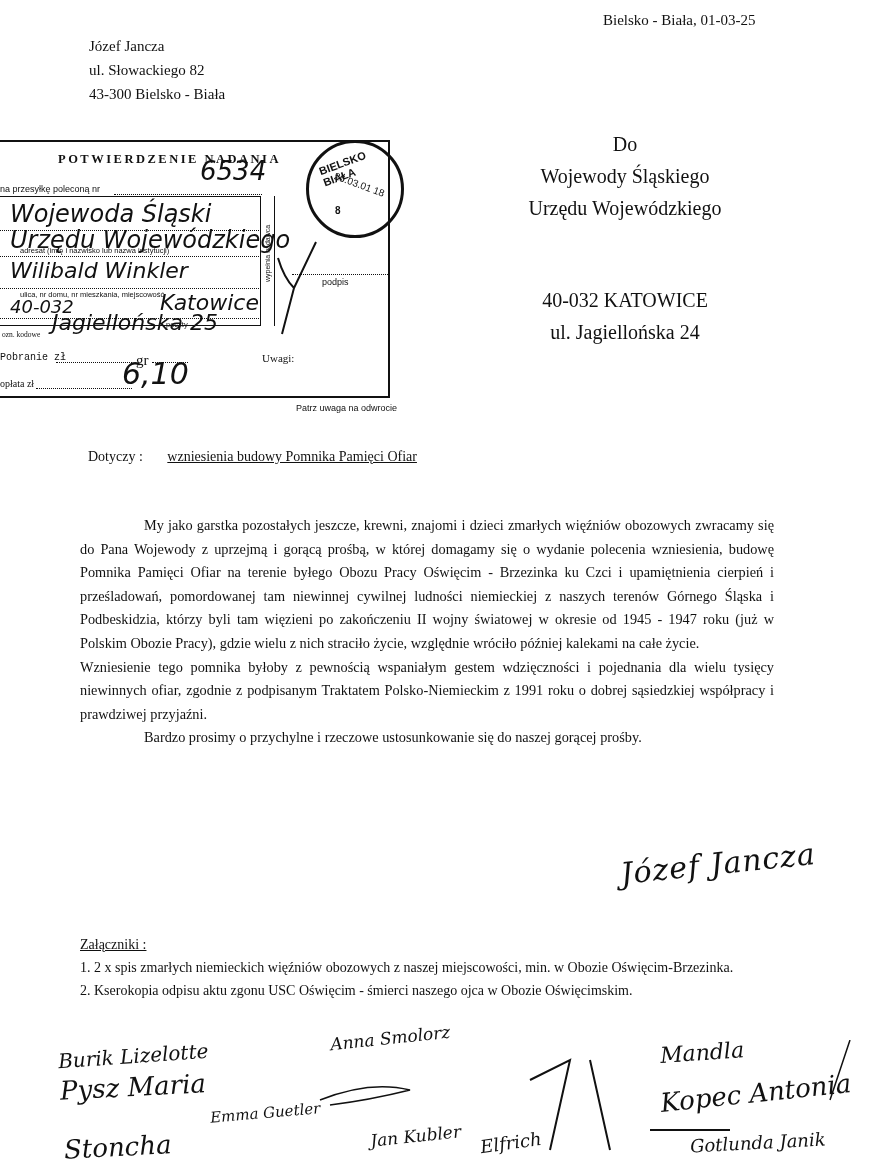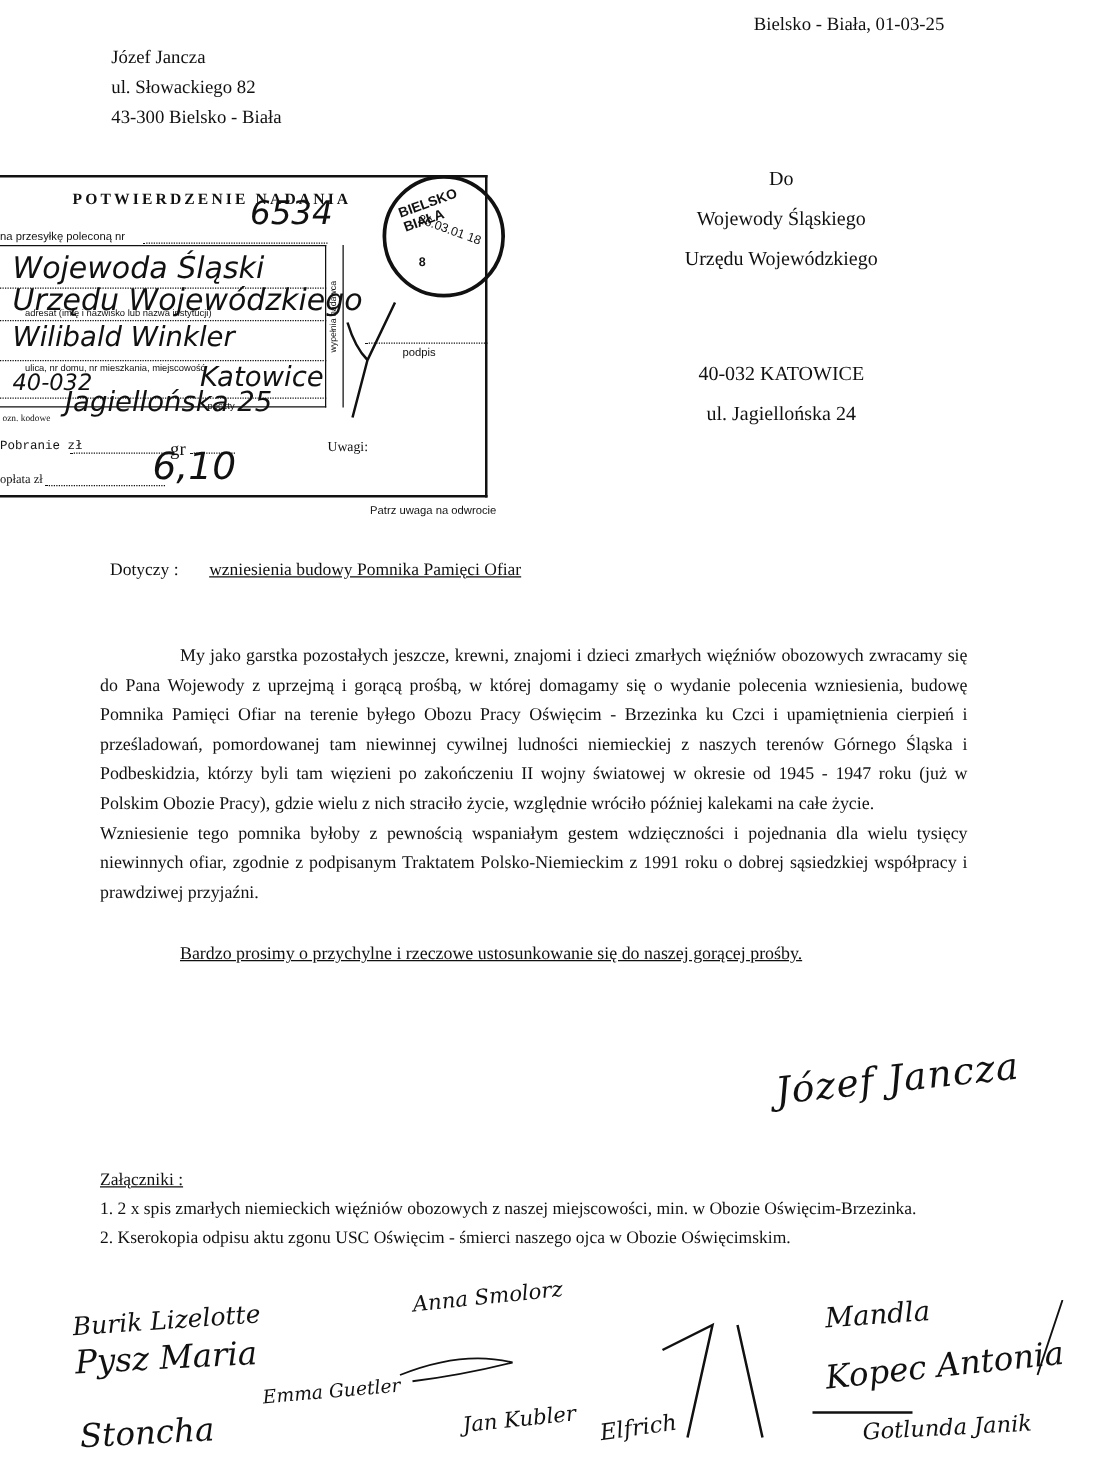--- a/index.html
+++ b/index.html
@@ -41,32 +41,32 @@
     position: absolute; left: 306px; top: 140px; width: 98px; height: 98px;
     border: 3px solid #111; border-radius: 50%; box-sizing: border-box;
   }
   .stamp .s-top { position: absolute; left: 10px; top: 8px; font-size: 11px; font-weight: bold; transform: rotate(-20deg); font-family: "Liberation Sans", sans-serif; }
   .stamp .s-date { position: absolute; left: 24px; top: 36px; font-size: 10px; transform: rotate(20deg); font-family: "Liberation Sans", sans-serif; }
   .stamp .s-num { position: absolute; left: 26px; top: 62px; font-size: 10px; font-weight: bold; font-family: "Liberation Sans", sans-serif; }
 
   .patrz { left: 296px; top: 403px; font-family: "Liberation Sans", sans-serif; font-size: 9px; }
 
   
-  .recipient { left: 460px; top: 128px; width: 330px; text-align: center; font-size: 16px; }
+  .recipient { left: 460px; top: 128px; width: 330px; text-align: center; font-size: 20px; }
   .recipient div { line-height: 32px; }
 
   
   .subject { left: 88px; top: 449px; font-size: 14px; }
   .subject .sub-val { text-decoration: underline; margin-left: 21px; }
 
   
   .body { left: 80px; top: 514px; width: 694px; font-size: 14.3px; line-height: 23.6px; text-align: justify; }
   .body p { margin: 0; }
   .body .indent { text-indent: 64px; }
-  .body .closing { margin-top: 26px; text-indent: 64px; text-decoration: underline; }
+  .body .closing { text-indent: 64px; }
 
   .signature {
     left: 620px; top: 846px; font-family: "DejaVu Serif", serif; font-style: italic;
     font-size: 30px; transform: rotate(-6deg); letter-spacing: 1px;
   }
 
   
   .attach { left: 80px; top: 933px; width: 694px; font-size: 14px; line-height: 23px; }
   .attach .a-title { text-decoration: underline; }
 

